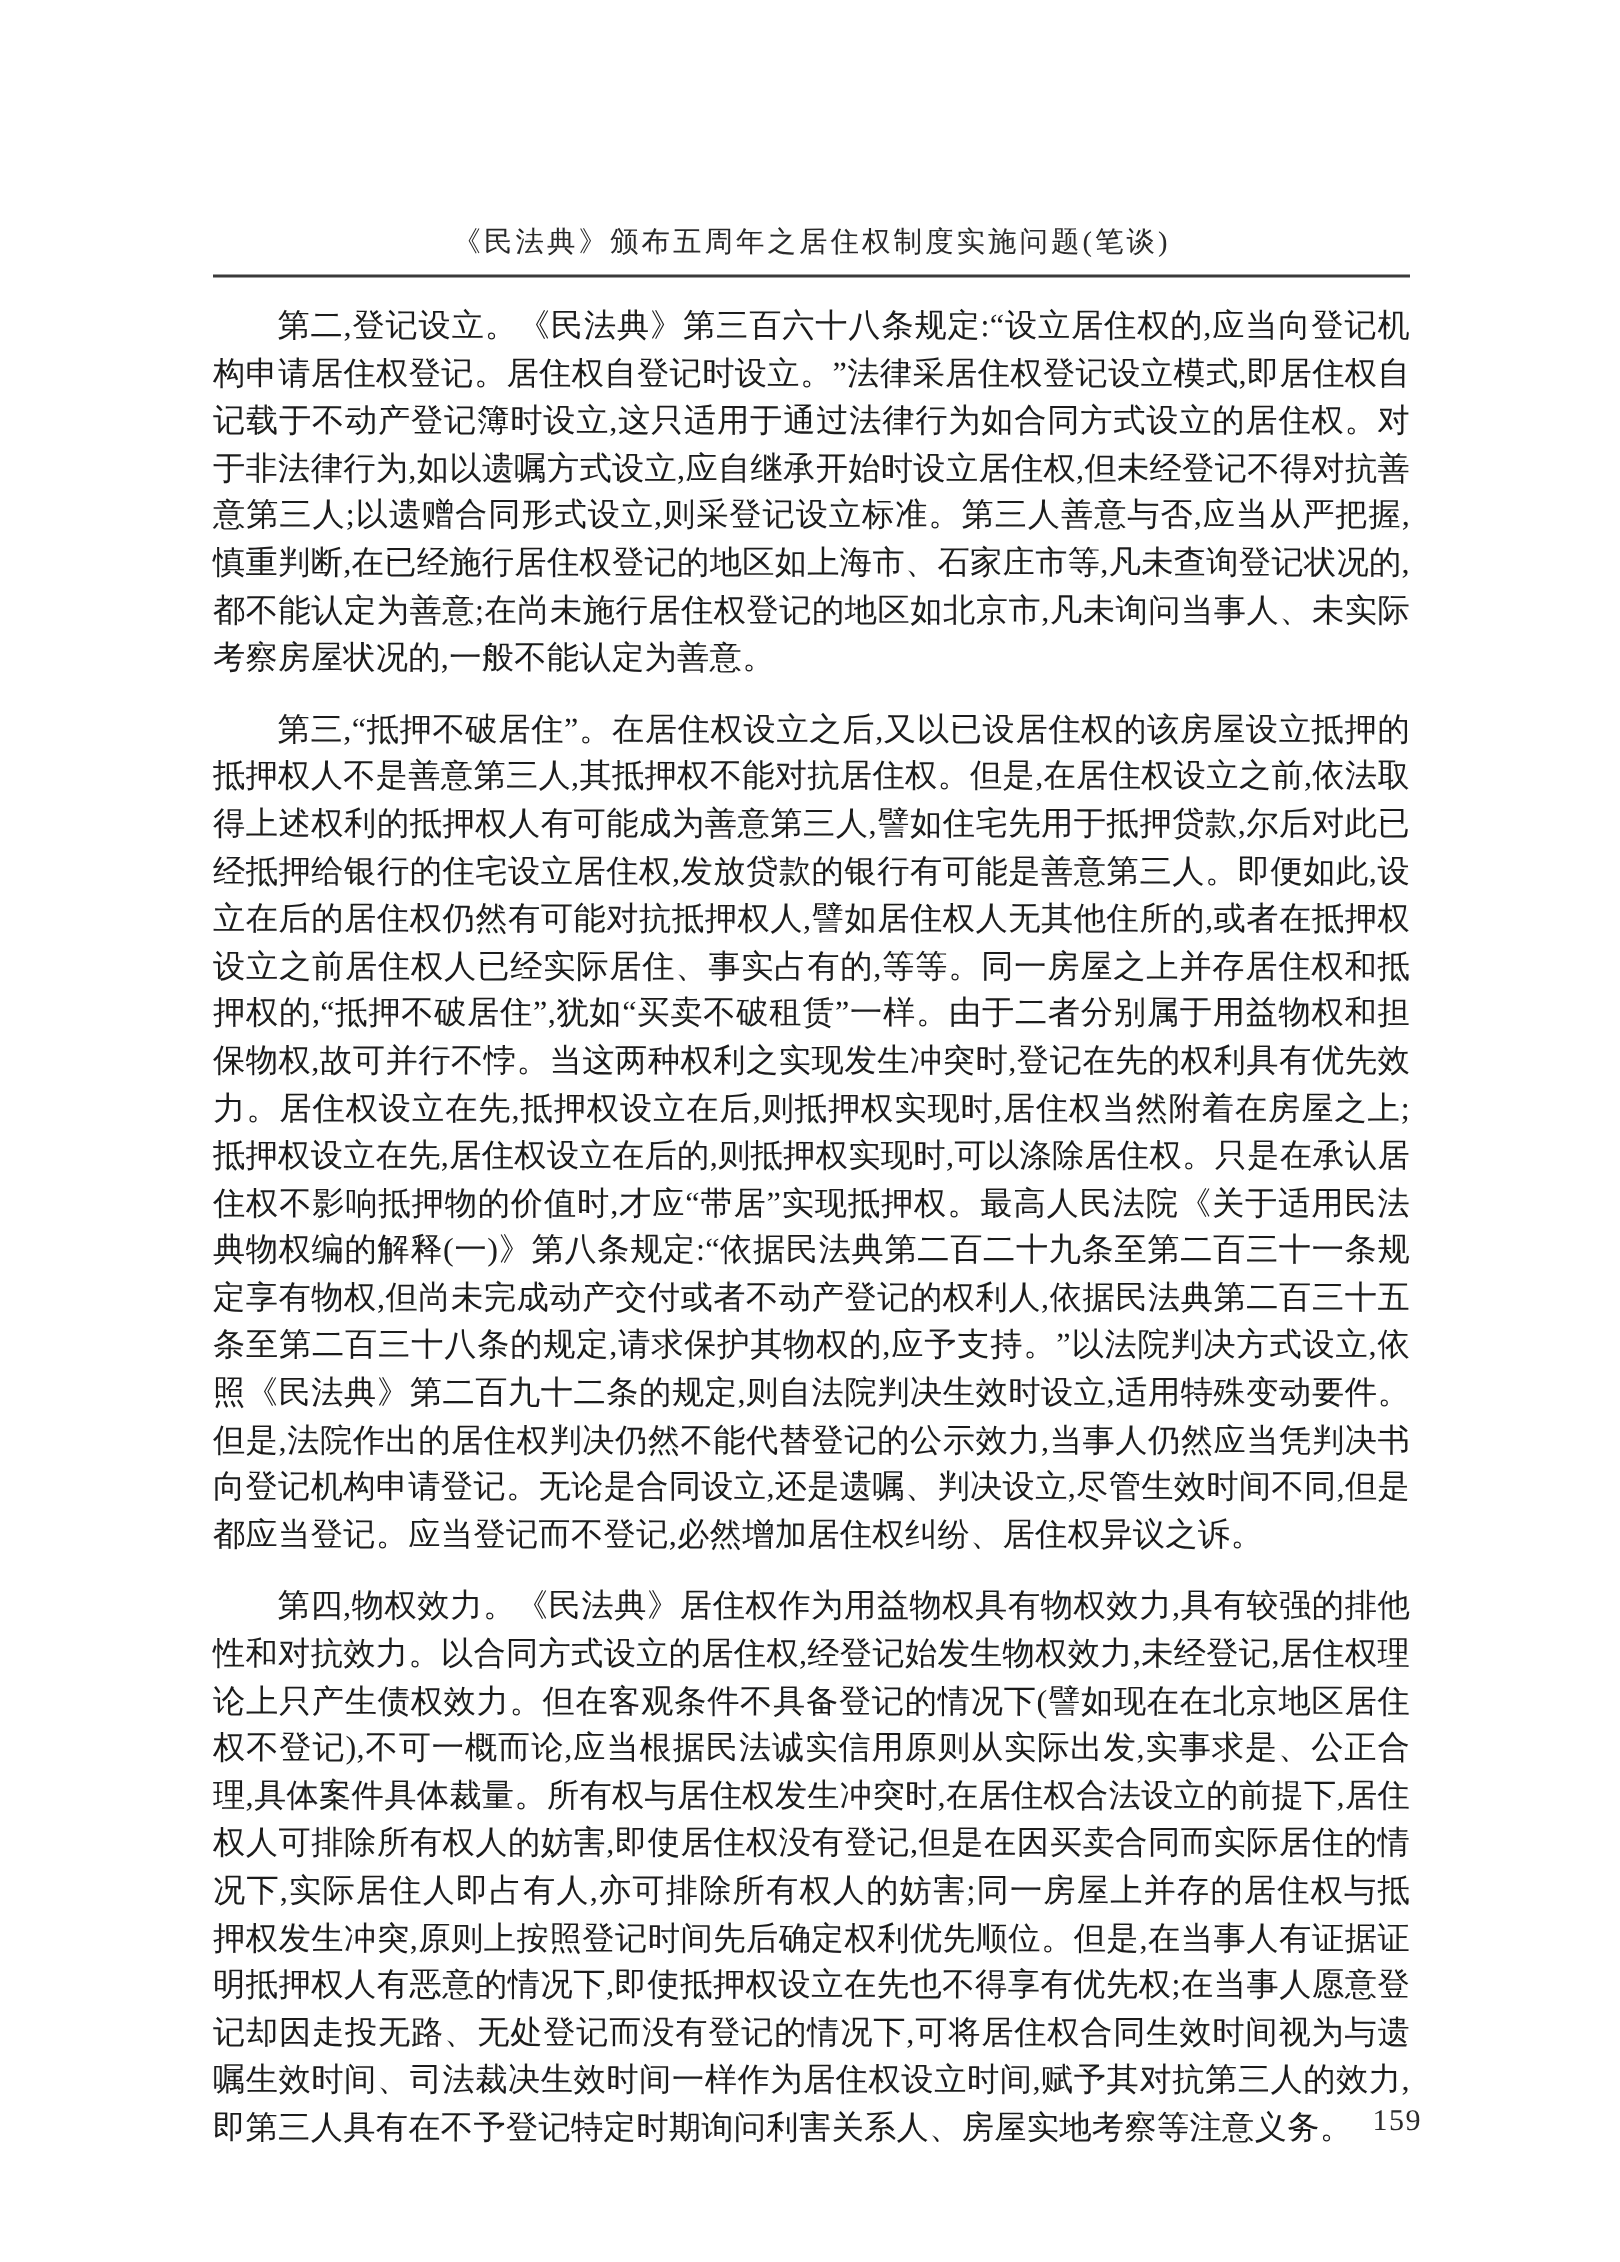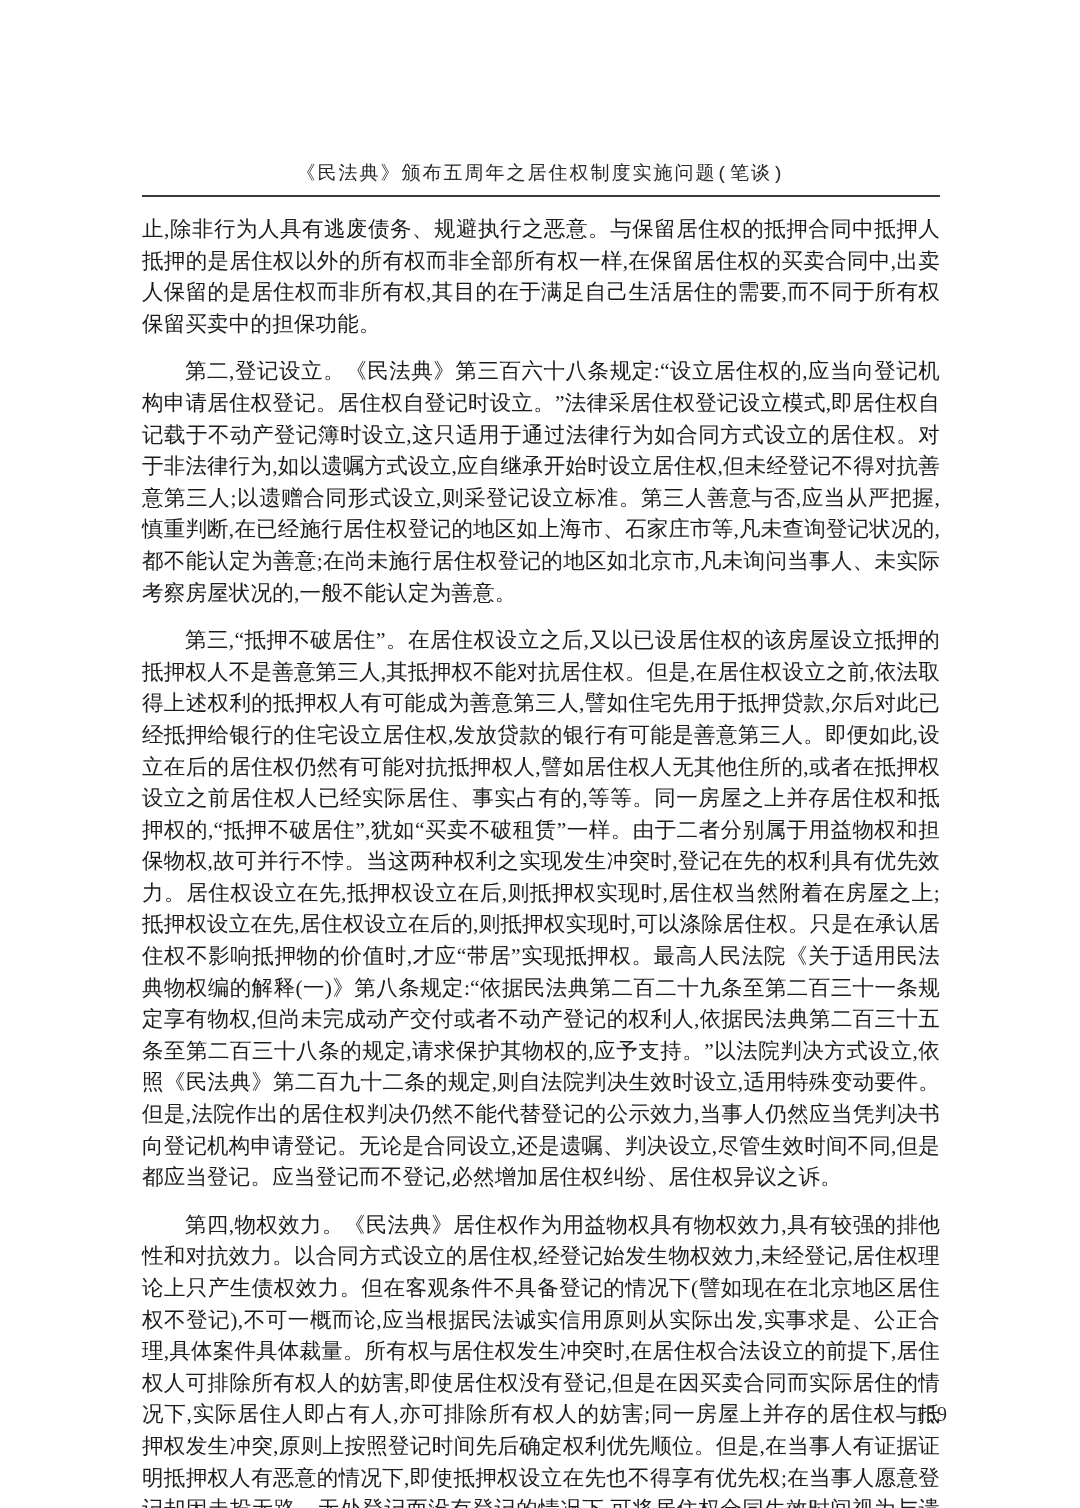--- a/index.html
+++ b/index.html
@@ -12,22 +12,21 @@
     width: 1080px;
     height: 1508px;
     background: #ffffff;
     box-sizing: border-box;
     padding: 146px 140px 0 142px;
     font-family: "Liberation Serif", "DejaVu Serif", serif;
     color: #1d1d1d;
     overflow: hidden;
   }
   .running-head {
-    margin: 16px 0 0 0;
-    font-family: Liberation Mono, monospace;
+    margin: 4px 0 0 0;
   }
   .running-title {
     text-align: center;
     font-size: 19px;
     letter-spacing: 2px;
     color: #2a2a2a;
     line-height: 24px;
   }
   .head-rule {
     height: 0;
@@ -63,21 +62,20 @@
 <body>
 
 <div class="page">
 
   <div class="running-head">
     <div class="running-title">《民法典》颁布五周年之居住权制度实施问题(笔谈)</div>
     <div class="head-rule"></div>
   </div>
 
   <div class="body-text">
-    <p class="para">止,除非行为人具有逃废债务、规避执行之恶意。与保留居住权的抵押合同中抵押人抵押的是居住权以外的所有权而非全部所有权一样,在保留居住权的买卖合同中,出卖人保留的是居住权而非所有权,其目的在于满足自己生活居住的需要,而不同于所有权保留买卖中的担保功能。</p>
     <p class="para indent">第二,登记设立。《民法典》第三百六十八条规定:“设立居住权的,应当向登记机构申请居住权登记。居住权自登记时设立。”法律采居住权登记设立模式,即居住权自记载于不动产登记簿时设立,这只适用于通过法律行为如合同方式设立的居住权。对于非法律行为,如以遗嘱方式设立,应自继承开始时设立居住权,但未经登记不得对抗善意第三人;以遗赠合同形式设立,则采登记设立标准。第三人善意与否,应当从严把握,慎重判断,在已经施行居住权登记的地区如上海市、石家庄市等,凡未查询登记状况的,都不能认定为善意;在尚未施行居住权登记的地区如北京市,凡未询问当事人、未实际考察房屋状况的,一般不能认定为善意。</p>
     <p class="para indent">第三,“抵押不破居住”。在居住权设立之后,又以已设居住权的该房屋设立抵押的抵押权人不是善意第三人,其抵押权不能对抗居住权。但是,在居住权设立之前,依法取得上述权利的抵押权人有可能成为善意第三人,譬如住宅先用于抵押贷款,尔后对此已经抵押给银行的住宅设立居住权,发放贷款的银行有可能是善意第三人。即便如此,设立在后的居住权仍然有可能对抗抵押权人,譬如居住权人无其他住所的,或者在抵押权设立之前居住权人已经实际居住、事实占有的,等等。同一房屋之上并存居住权和抵押权的,“抵押不破居住”,犹如“买卖不破租赁”一样。由于二者分别属于用益物权和担保物权,故可并行不悖。当这两种权利之实现发生冲突时,登记在先的权利具有优先效力。居住权设立在先,抵押权设立在后,则抵押权实现时,居住权当然附着在房屋之上;抵押权设立在先,居住权设立在后的,则抵押权实现时,可以涤除居住权。只是在承认居住权不影响抵押物的价值时,才应“带居”实现抵押权。最高人民法院《关于适用民法典物权编的解释(一)》第八条规定:“依据民法典第二百二十九条至第二百三十一条规定享有物权,但尚未完成动产交付或者不动产登记的权利人,依据民法典第二百三十五条至第二百三十八条的规定,请求保护其物权的,应予支持。”以法院判决方式设立,依照《民法典》第二百九十二条的规定,则自法院判决生效时设立,适用特殊变动要件。但是,法院作出的居住权判决仍然不能代替登记的公示效力,当事人仍然应当凭判决书向登记机构申请登记。无论是合同设立,还是遗嘱、判决设立,尽管生效时间不同,但是都应当登记。应当登记而不登记,必然增加居住权纠纷、居住权异议之诉。</p>
     <p class="para indent">第四,物权效力。《民法典》居住权作为用益物权具有物权效力,具有较强的排他性和对抗效力。以合同方式设立的居住权,经登记始发生物权效力,未经登记,居住权理论上只产生债权效力。但在客观条件不具备登记的情况下(譬如现在在北京地区居住权不登记),不可一概而论,应当根据民法诚实信用原则从实际出发,实事求是、公正合理,具体案件具体裁量。所有权与居住权发生冲突时,在居住权合法设立的前提下,居住权人可排除所有权人的妨害,即使居住权没有登记,但是在因买卖合同而实际居住的情况下,实际居住人即占有人,亦可排除所有权人的妨害;同一房屋上并存的居住权与抵押权发生冲突,原则上按照登记时间先后确定权利优先顺位。但是,在当事人有证据证明抵押权人有恶意的情况下,即使抵押权设立在先也不得享有优先权;在当事人愿意登记却因走投无路、无处登记而没有登记的情况下,可将居住权合同生效时间视为与遗嘱生效时间、司法裁决生效时间一样作为居住权设立时间,赋予其对抗第三人的效力,即第三人具有在不予登记特定时期询问利害关系人、房屋实地考察等注意义务。</p>
   </div>
 
   <div class="page-number">159</div>
 
 </div>
 
 </body></html>

